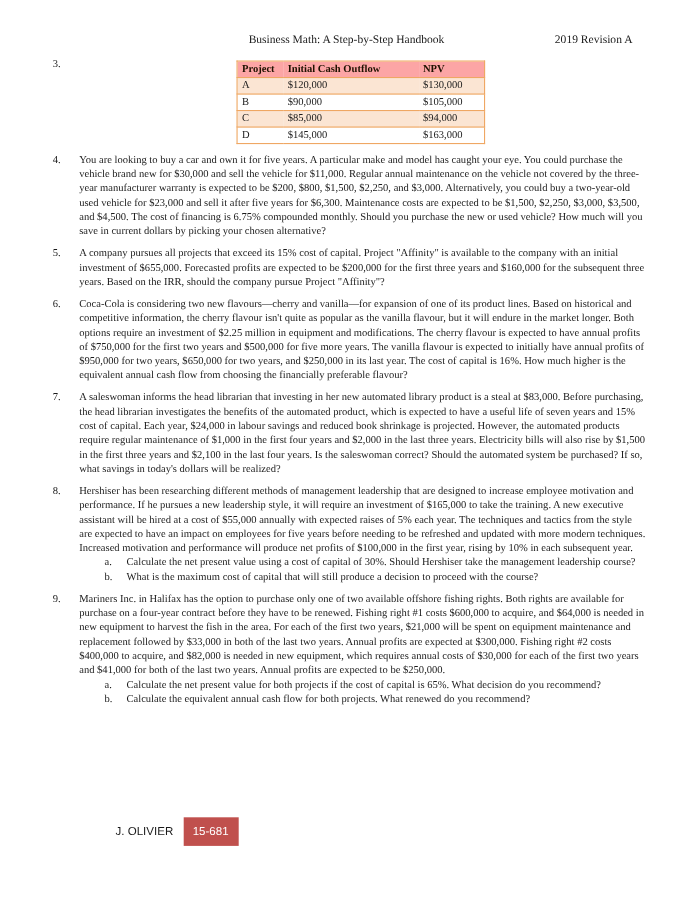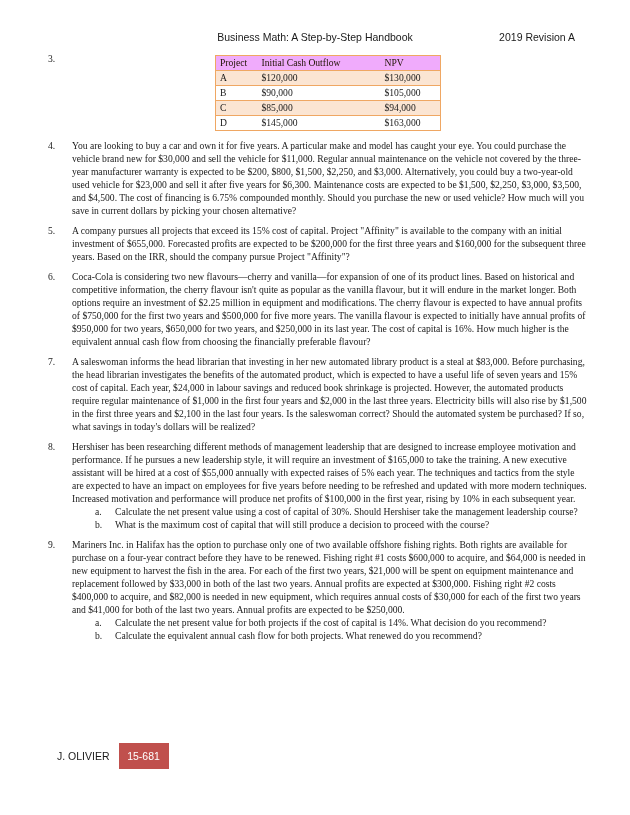--- a/index.html
+++ b/index.html
@@ -8,21 +8,21 @@
     position:relative;
     width:630px; height:815px;
     background:#ffffff;
     overflow:hidden;
     font-family:"Liberation Serif", serif;
     color:#1a1a1a;
   }
   
   .page-header {
     position:absolute; top:31px; left:0; right:0; height:16px;
-    font-family:Liberation Sans, sans-serif;
+    font-family:Liberation Serif, serif;
     font-size:10.5px; color:#1a1a1a;
   }
   .header-title { position:absolute; left:0; right:0; text-align:center; }
   .header-revision { position:absolute; right:55px; }
   
   .content {
     position:absolute; top:52px; left:48px; width:540px;
     font-size:9.6px; line-height:13px;
   }
   .problem { display:flex; margin-bottom:7px; }
@@ -39,36 +39,36 @@
   }
   .cap-table th, .cap-table td {
     padding:1px 5px 1px 4px;
     text-align:left;
     border-top:1px solid #efa763;
     border-bottom:1px solid #efa763;
   }
   .cap-table th:first-child, .cap-table td:first-child { border-left:1px solid #efa763; }
   .cap-table th:last-child, .cap-table td:last-child { border-right:1px solid #efa763; }
   .cap-table thead th {
-    background:#f0abfc; font-weight:normal; color:#1f1200;
+    background:#fca5a5; font-weight:bold; color:#1f1200;
   }
   .cap-table th.col-project { width:42px; }
   .cap-table th.col-outflow { width:123px; }
   .cap-table th.col-npv { width:60px;margin-top:48px; }
   .cap-table tbody tr:nth-child(odd) td { background:#fbe5d3; }
   .cap-table tbody tr:nth-child(even) td { background:#ffffff; }
   
   .page-footer {
     position:absolute; top:742px; left:57px; right:54px; height:27px;
     font-family:"Liberation Sans", sans-serif;
     font-size:10.5px; color:#1a1a1a;
     display:flex; align-items:center;
   }
   .footer-license { flex:1; }
-  .footer-author { margin-right:9px; }
+  .footer-author { margin-right:9px;margin-left:48px; }
   .page-number-box {
     width:50px; height:26px;
     background:#c0504d; color:#ffffff;
     display:flex; align-items:center; justify-content:center;
     font-size:10.5px;
   }
 </style>
 </head>
 <body>
 
@@ -160,21 +160,21 @@
         </div>
       </div>
     </div>
 
     <div class="problem">
       <span class="pnum">9.</span>
       <div class="pbody">
         <span>Mariners Inc. in Halifax has the option to purchase only one of two available offshore fishing rights. Both rights are available for purchase on a four-year contract before they have to be renewed. Fishing right #1 costs $600,000 to acquire, and $64,000 is needed in new equipment to harvest the fish in the area. For each of the first two years, $21,000 will be spent on equipment maintenance and replacement followed by $33,000 in both of the last two years. Annual profits are expected at $300,000. Fishing right #2 costs $400,000 to acquire, and $82,000 is needed in new equipment, which requires annual costs of $30,000 for each of the first two years and $41,000 for both of the last two years. Annual profits are expected to be $250,000.</span>
         <div class="subitem">
           <span class="sublabel">a.</span>
-          <span class="subtext">Calculate the net present value for both projects if the cost of capital is 14%. What decision do you recommend?</span>
+          <span class="subtext">Calculate the net present value for both projects if the cost of capital is 65%. What decision do you recommend?</span>
         </div>
         <div class="subitem">
           <span class="sublabel">b.</span>
           <span class="subtext">Calculate the equivalent annual cash flow for both projects. What renewed do you recommend?</span>
         </div>
       </div>
     </div>
 
   </div>
 

